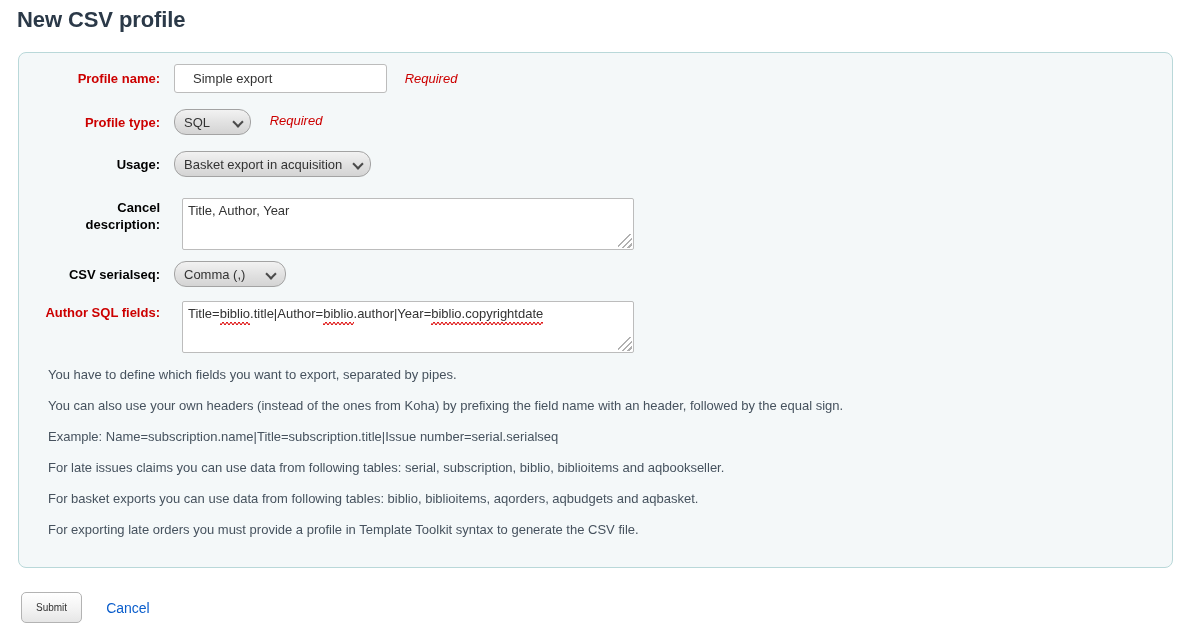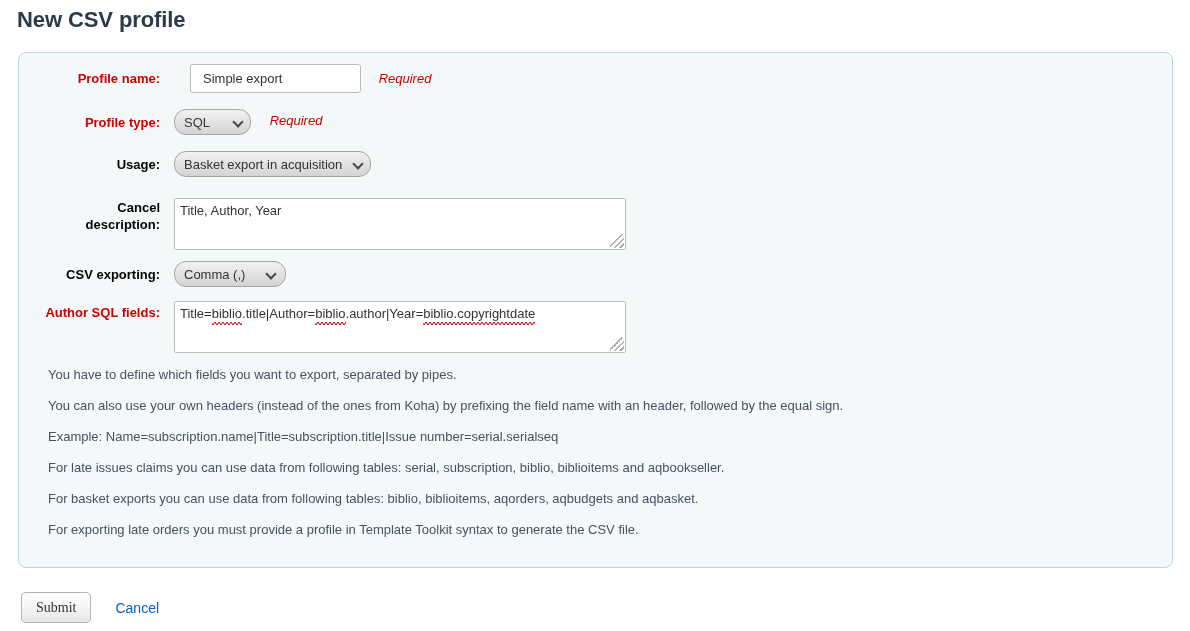--- a/index.html
+++ b/index.html
@@ -68,31 +68,30 @@
   }
   .field-label.required-label { color: #cc0000; }
 
   .control-area {
     position: absolute;
     left: 155px;
   }
 
   
   .text-input {
-    width: 171px;
+    width: 213px;
     height: 29px;
-    padding: 4px 12px;
+    padding: 4px 18px;
     font-family: "Liberation Sans", sans-serif;
     font-size: 13px;
     color: #333333;
     background: #ffffff;
     border: 1px solid #bcbcbc;
     border-radius: 3px;
     outline: none;
-    margin-left: 16px;
   }
 
   
   .select-wrap {
     position: relative;
     display: inline-block;
     vertical-align: middle;
   }
   .select-box {
     display: inline-flex;
@@ -131,20 +130,21 @@
 
   
   .textarea-box {
     position: relative;
     width: 452px;
     height: 52px;
     background: #ffffff;
     border: 1px solid #bcbcbc;
     border-radius: 2px;
     overflow: hidden;
+    margin-left: 8px;
   }
   .textarea-text {
     position: absolute;
     left: 5px;
     top: 4px;
     right: 6px;
     font-family: "Liberation Sans", sans-serif;
     font-size: 13px;
     line-height: 16px;
     color: #333333;
@@ -209,22 +209,22 @@
   .form-actions {
     position: absolute;
     left: 21px;
     top: 592px;
     display: flex;
     align-items: center;
   }
   .btn-submit {
     height: 31px;
     padding: 0 14px;
-    font-family: Liberation Serif, serif;
-    font-size: 14px;
+    font-family: Liberation Sans, sans-serif;
+    font-size: 10px;
     color: #333333;
     background: linear-gradient(to bottom, #ffffff 0%, #f3f3f3 55%, #e6e6e6 100%);
     border: 1px solid #b3b3b3;
     border-radius: 5px;
     cursor: pointer;
   }
   .link-cancel {
     margin-left: 24px;
     font-size: 14px;
     color: #0b5ecc;
@@ -281,21 +281,21 @@
       </div>
       <div class="control-area" style="top:-1px;">
         <div class="textarea-box">
           <div class="textarea-text">Title, Author, Year</div>
           <span class="resize-grip"></span>
         </div>
       </div>
     </div>
 
     <div class="form-row" style="top:213px;">
-      <div class="field-label">CSV exporting:</div>
+      <div class="field-label">CSV serialseq:</div>
       <div class="control-area" style="top:-5px;">
         <span class="select-wrap">
           <span class="select-box" style="padding-right:9px;">
             <span class="sel-text">Comma (,)</span>
             <span class="chev" style="margin-left:22px;"></span>
           </span>
         </span>
       </div>
     </div>
 

